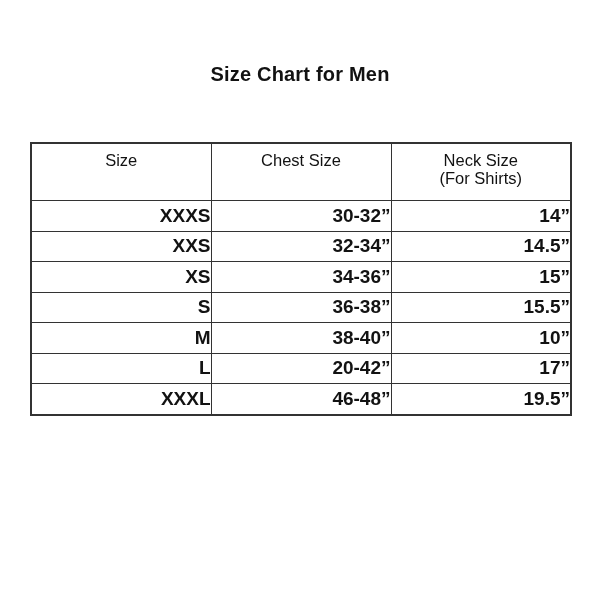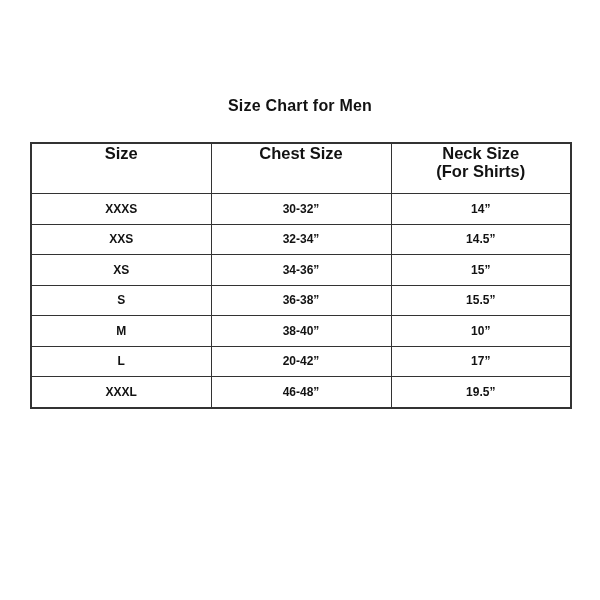--- a/index.html
+++ b/index.html
@@ -10,23 +10,23 @@
   body {
     width: 600px;
     height: 600px;
     font-family: "Liberation Sans", sans-serif;
     color: #111111;
     position: relative;
     overflow: hidden;
   }
   .page-title {
     margin: 0;
-    padding-top: 97px;
+    padding-top: 63px;
     text-align: center;
-    font-size: 16px;
+    font-size: 20px;
     font-weight: bold;
     letter-spacing: 0.2px;
     color: #121212;
   }
   table.size-chart {
     position: absolute;
     left: 30px;
     top: 142px;
     width: 540px;
     border-collapse: collapse;
@@ -38,29 +38,31 @@
   table.size-chart th,
   table.size-chart td {
     border: 1.5px solid #333333;
     text-align: center;
     color: #121212;
     padding: 0;
   }
   table.size-chart th {
     height: 49px;
     vertical-align: top;
+    padding-top: 7px;
     font-size: 16.5px;
-    font-weight: bold;
+    font-weight: normal;
     line-height: 18px;
   }
   table.size-chart td {
     height: 29.5px;
     vertical-align: middle;
-    font-size: 12px;
+    font-size: 19px;
     font-weight: bold;
+    text-align: right;
   }
 </style>
 </head>
 <body>
 
 <h1 class="page-title">Size Chart for Men</h1>
 
 <table class="size-chart">
   <colgroup>
     <col>

